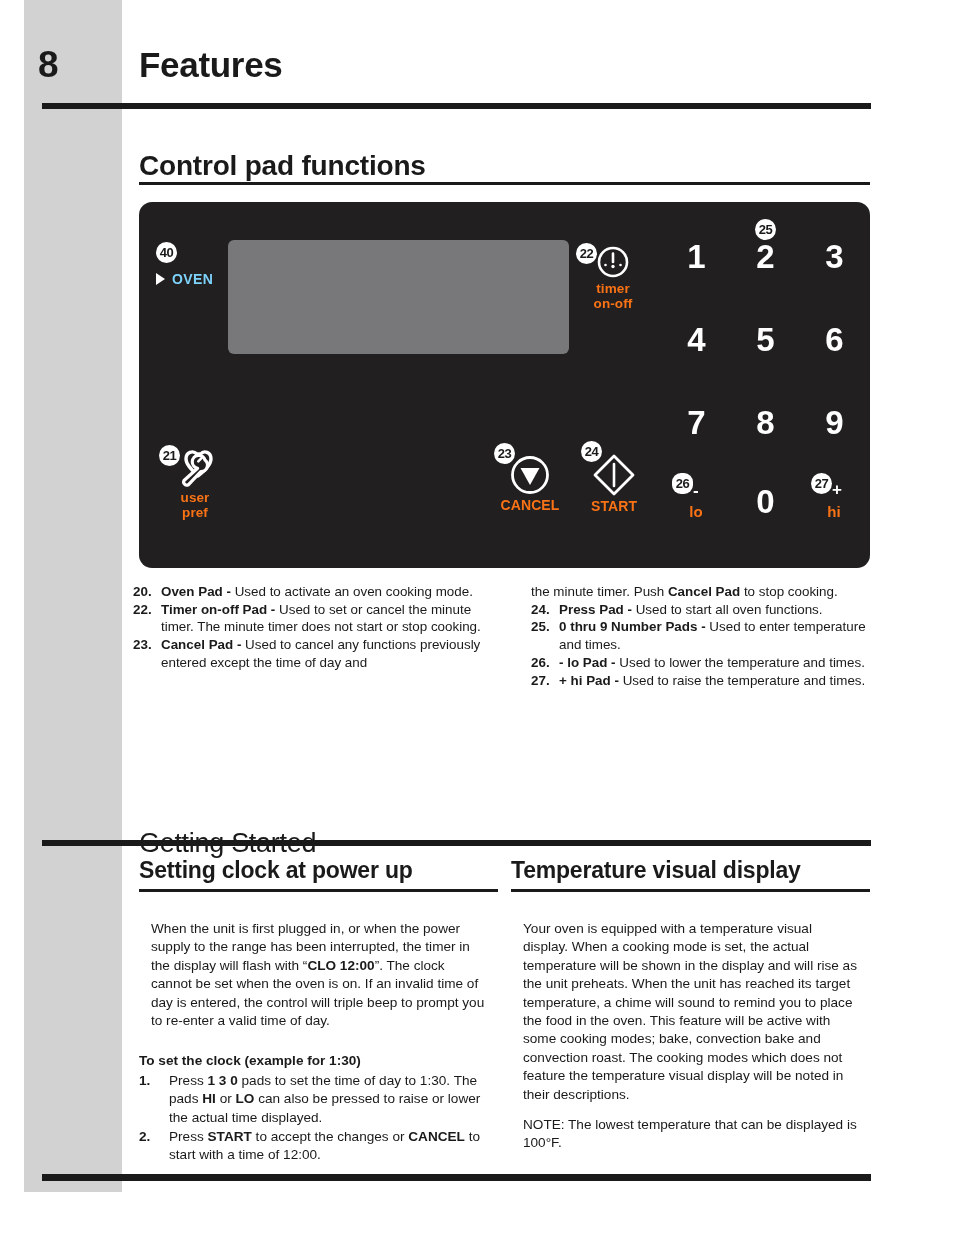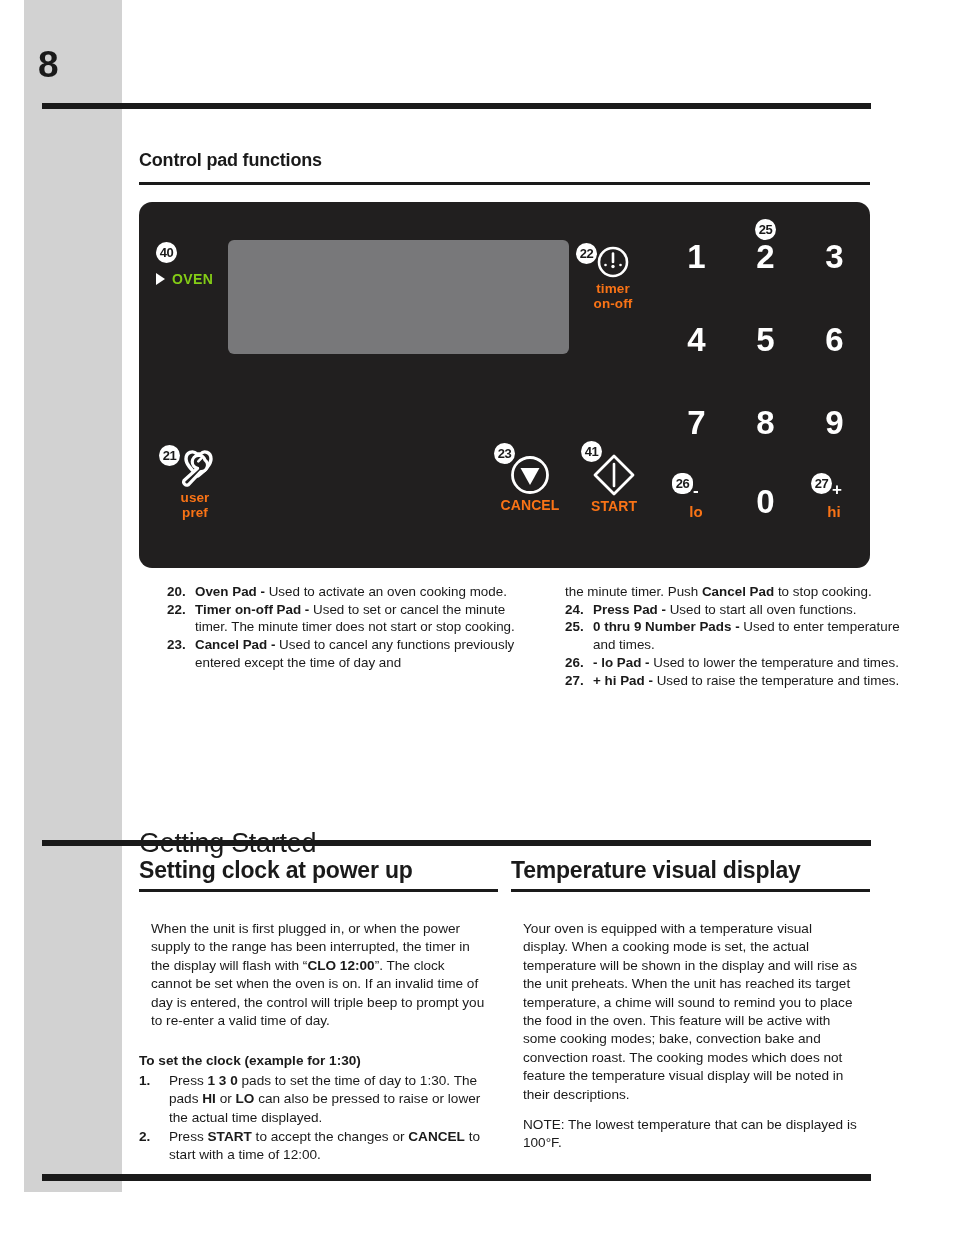--- a/index.html
+++ b/index.html
@@ -56,21 +56,21 @@
     top: 103px;
     width: 829px;
     height: 6px;
     background: #1a1a1a;
   }
 
   .section-h2 {
     position: absolute;
     left: 139px;
     top: 150px;
-    font-size: 18px;
+    font-size: 28px;
     font-weight: bold;
     letter-spacing: -0.2px;
   }
 
   .rule-h2 {
     position: absolute;
     left: 139px;
     top: 182px;
     width: 731px;
     height: 3px;
@@ -130,21 +130,21 @@
     align-items: center;
     gap: 7px;
   }
   .tri-right {
     width: 0; height: 0;
     border-left: 9px solid #ffffff;
     border-top: 6px solid transparent;
     border-bottom: 6px solid transparent;
   }
   .oven-text {
-    color: #84cc16;
+    color: #7dd3fc;
     font-size: 14px;
     font-weight: bold;
     letter-spacing: 0.4px;
   }
 
   .icon-svg { display: block; }
 
   
   .numpad { position: absolute; }
   .key {
@@ -164,21 +164,21 @@
   }
 
   
   .callouts {
     position: absolute;
     left: 133px;
     top: 583px;
     width: 740px;
     height: 185px;
   }
-  .cal-col { position: absolute; top: 0; width: 355px; margin-left: 34px; }
+  .cal-col { position: absolute; top: 0; width: 355px; }
   .cal-col.left { left: 0; }
   .cal-col.right { left: 398px; }
 
   .cal-item {
     display: flex;
     font-size: 13.4px;
     line-height: 17.7px;
     margin-bottom: 0px;
   }
   .cal-num {
@@ -270,20 +270,21 @@
   }
 </style>
 </head>
 <body>
 
 <div id="page">
 
   <div class="gray-band"></div>
   <div class="page-number">8</div>
 
+  <div class="chapter-title">Features</div>
   <div class="rule-top"></div>
 
   <div class="section-h2">Control pad functions</div>
   <div class="rule-h2"></div>
 
   <div class="panel">
 
     <div class="display-screen"></div>
 
     <div class="badge" style="left:17px; top:40px;">40</div>
@@ -322,21 +323,21 @@
 
     <div class="badge" style="left:355px; top:241px;">23</div>
     <div style="position:absolute; left:370px; top:252px;">
       <svg class="icon-svg" width="42" height="42" viewBox="0 0 42 42">
         <circle cx="21" cy="21" r="17.5" fill="none" stroke="#ffffff" stroke-width="2.8"></circle>
         <path d="M11.5 14 L30.5 14 L21 31 Z" fill="#ffffff"></path>
       </svg>
       <div class="pad-label" style="left:-13px; top:44px; width:68px; position:absolute; font-size:14px;">CANCEL</div>
     </div>
 
-    <div class="badge" style="left:442px; top:239px;">41</div>
+    <div class="badge" style="left:442px; top:239px;">24</div>
     <div style="position:absolute; left:452px; top:250px;">
       <svg class="icon-svg" width="46" height="46" viewBox="0 0 46 46">
         <path d="M23 4 L42 23 L23 42 L4 23 Z" fill="none" stroke="#ffffff" stroke-width="2.8" stroke-linejoin="round"></path>
         <line x1="23" y1="12" x2="23" y2="34" stroke="#ffffff" stroke-width="2.6" stroke-linecap="round"></line>
       </svg>
       <div class="pad-label" style="left:-9px; top:47px; width:64px; position:absolute; font-size:14px;">START</div>
     </div>
 
     <div class="numpad">
       <div class="badge" style="left:616px; top:17px;">25</div>

